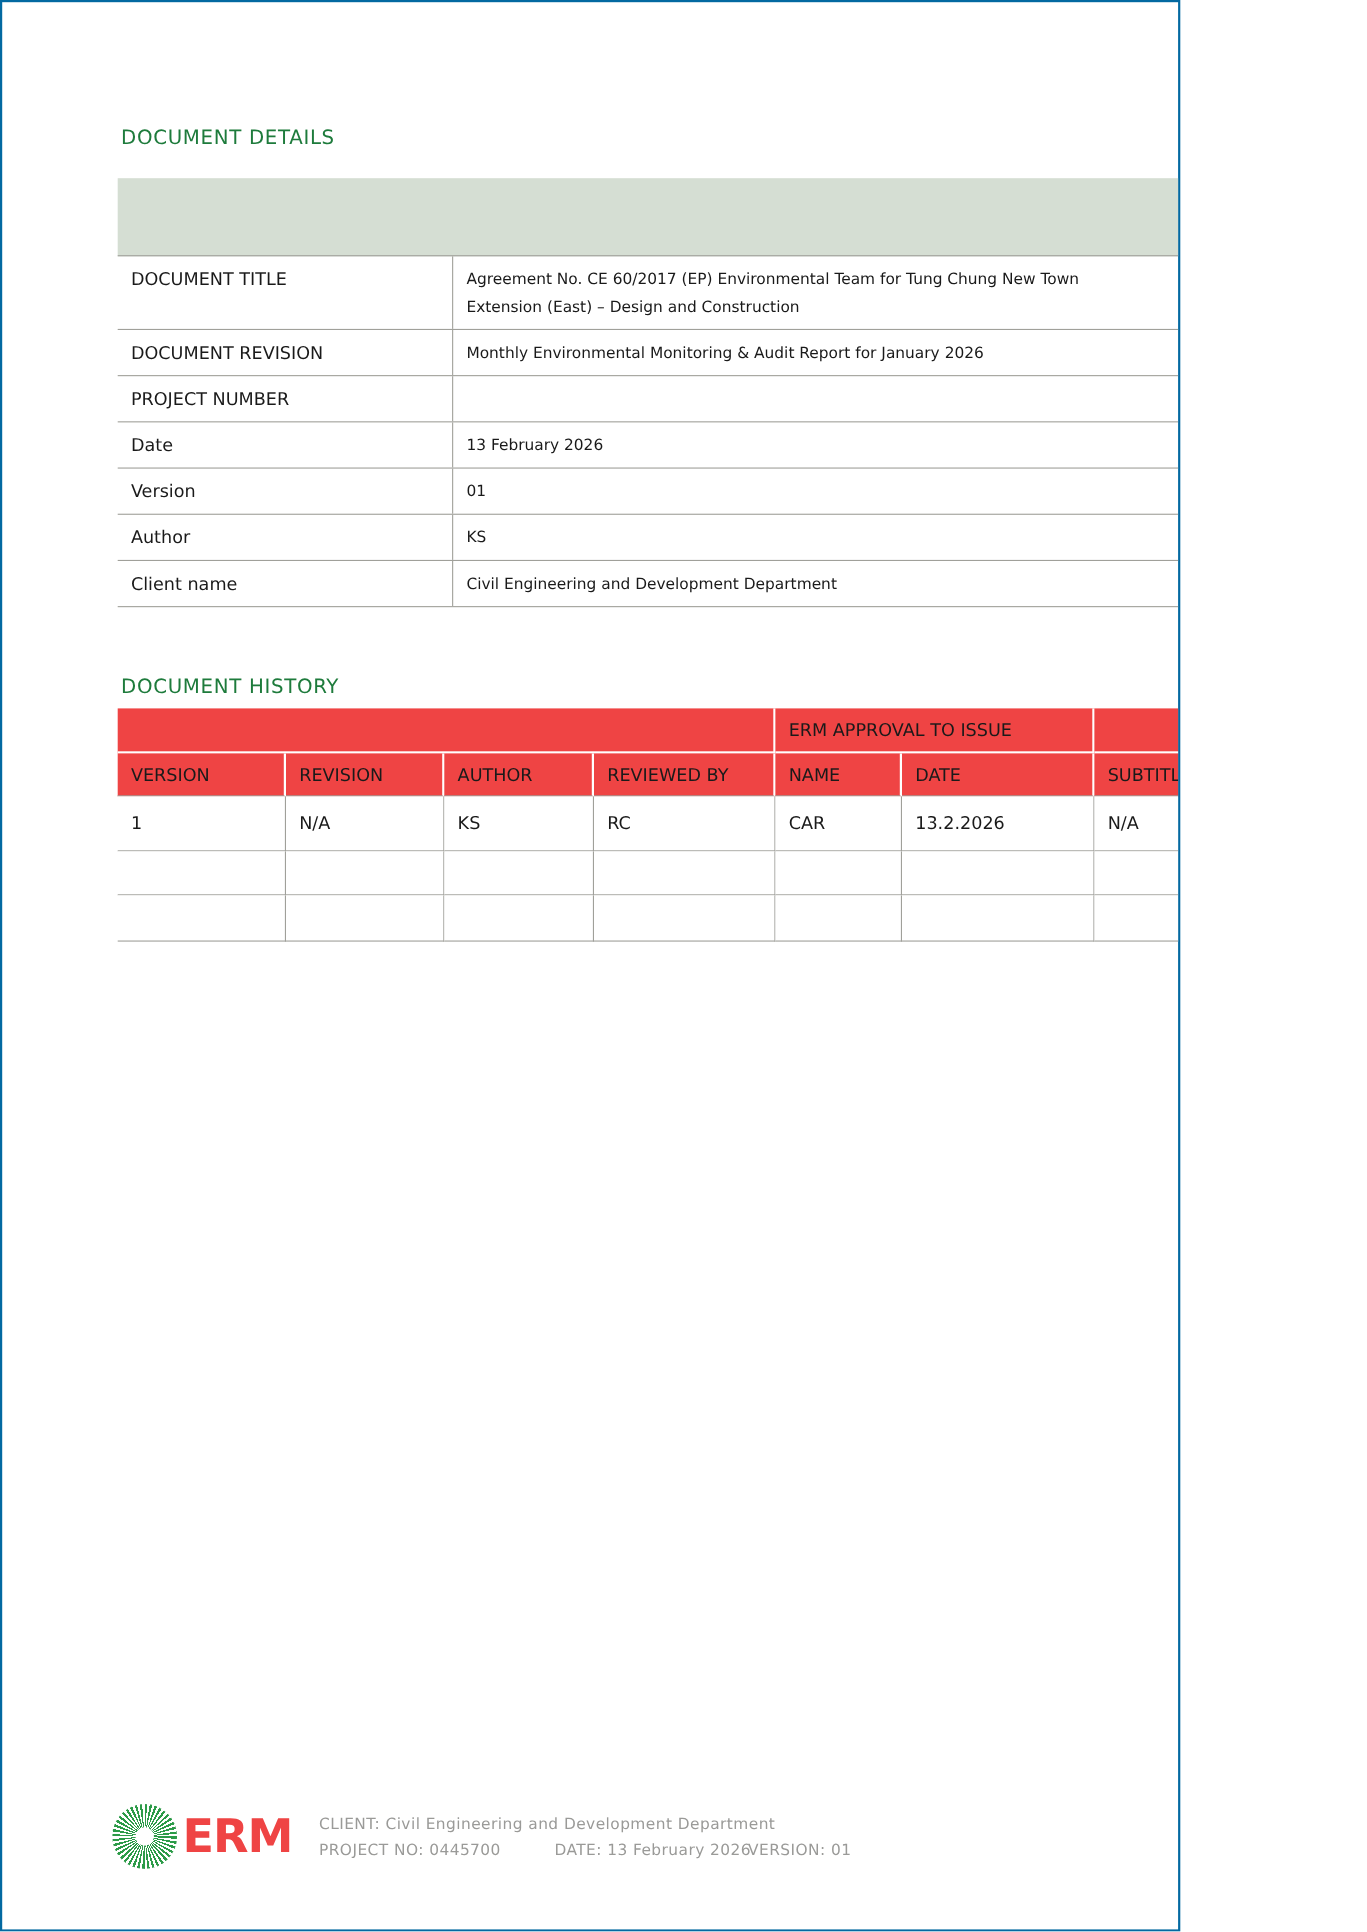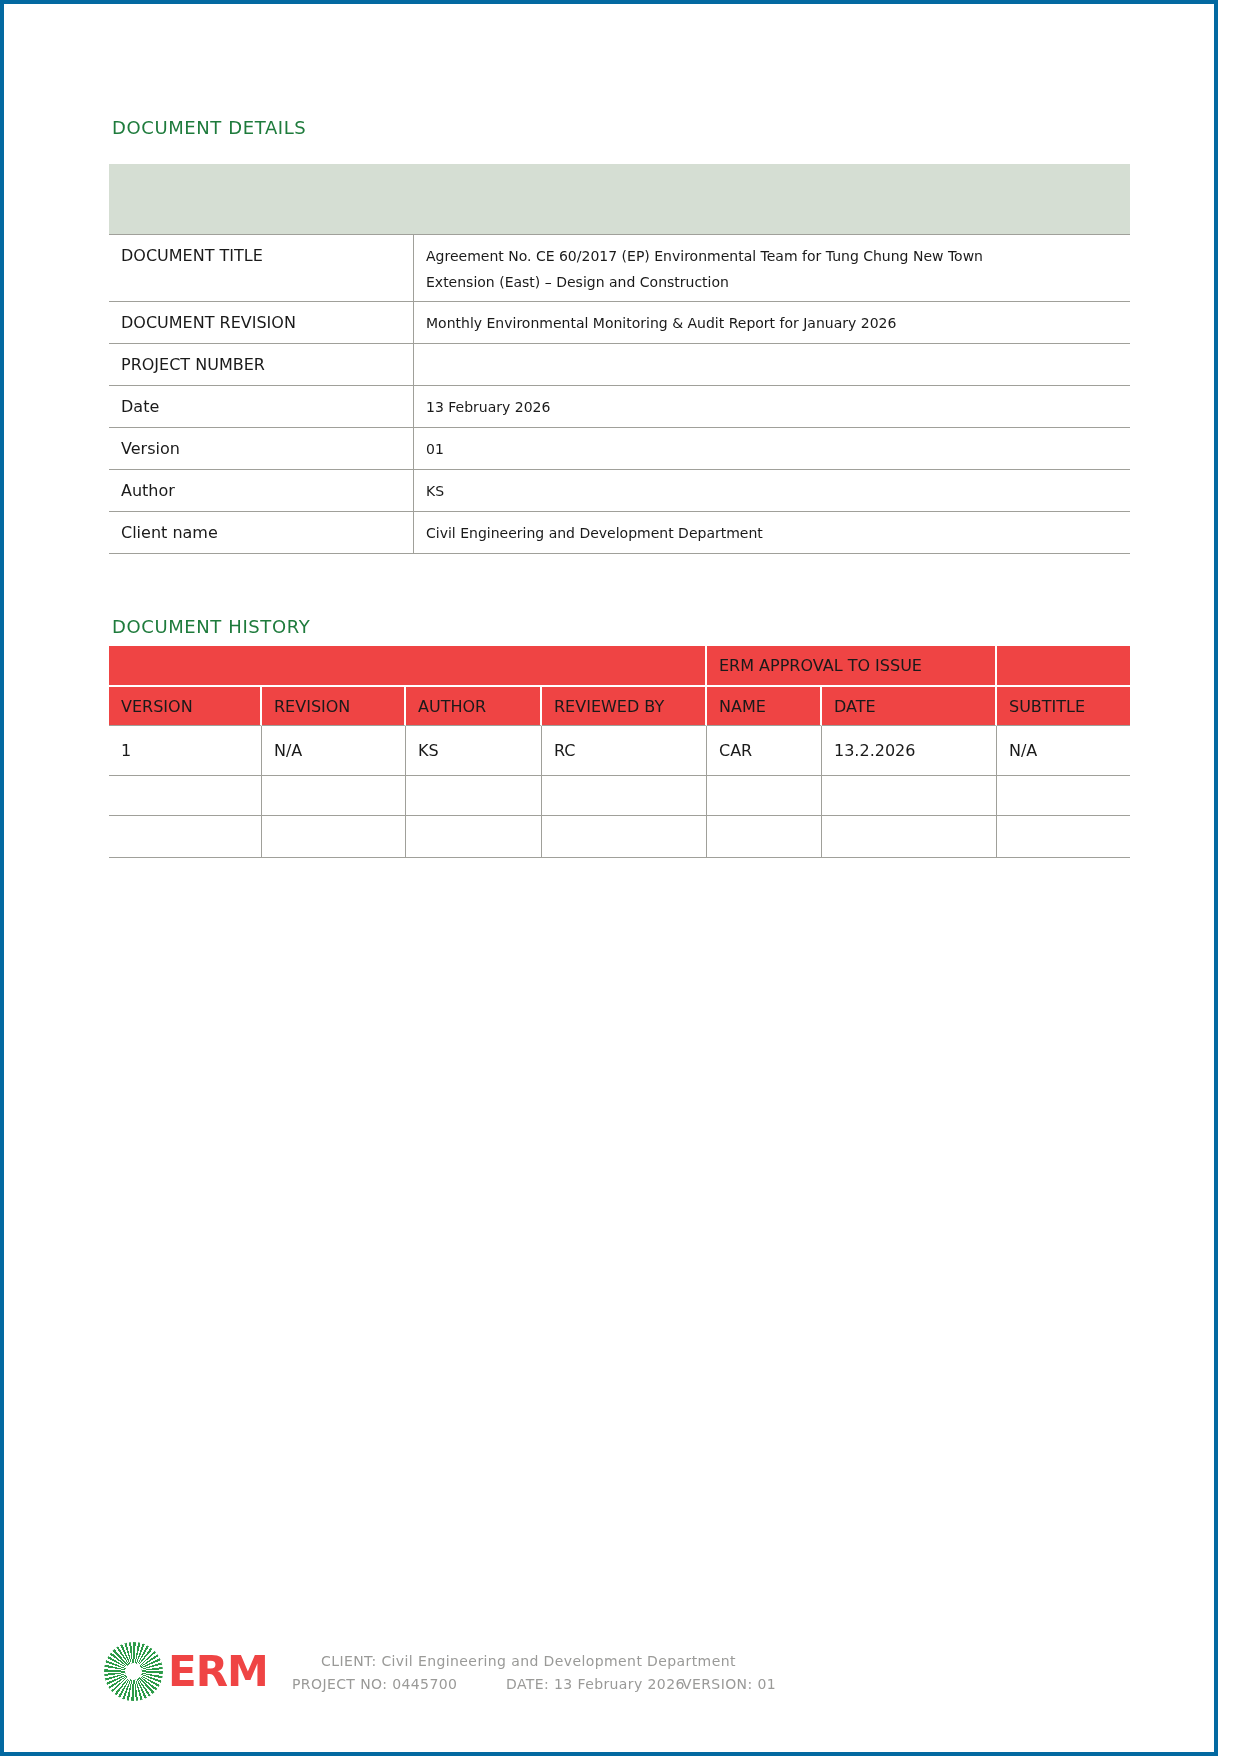--- a/index.html
+++ b/index.html
@@ -1,18 +1,18 @@
 <!DOCTYPE html>
 <html><head>
 <meta charset="utf-8">
 <style>
   html,body { margin:0; padding:0; background:#ffffff; }
   .page {
-    position:relative; width:1218px; height:1756px; box-sizing:border-box;
-    background:#ffffff; border:4px solid #0369a1; overflow:hidden;
+    position:relative; width:1073px; height:1756px; box-sizing:border-box;
+    background:#ffffff; border:2px solid #0369a1; overflow:hidden;
     font-family:"DejaVu Sans","Liberation Sans",sans-serif; color:#1a1a1a;
   }
 
   
   .sec {
     position:absolute; left:108px; margin:0;
     font-size:18px; font-weight:400; letter-spacing:0.6px; color:#1e7b3c;
     white-space:nowrap;
   }
   .sec.details  { top:113px; }
@@ -58,21 +58,21 @@
       repeating-conic-gradient(#2c9b48 0deg 4.5deg, #ffffff 4.5deg 9deg);
   }
   .ermtext {
     position:absolute; left:64px; top:0; height:63px; display:flex; align-items:center;
     font-size:42px; font-weight:700; letter-spacing:-1px; color:#ef4444;
   }
   .fline {
     position:absolute; left:188px; font-size:14px; color:#9a9a98;
     letter-spacing:0.4px; white-space:nowrap;
   }
-  .fl1 { top:13px;margin-left:29px; }
+  .fl1 { top:13px; }
   .fl2 { top:36px; width:560px; height:20px; }
   .fl2 .fp { position:absolute; left:0; }
   .fl2 .fd { position:absolute; left:214px; }
   .fl2 .fv { position:absolute; left:390px; }
 </style>
 </head>
 <body>
 
 <div class="page">
 

